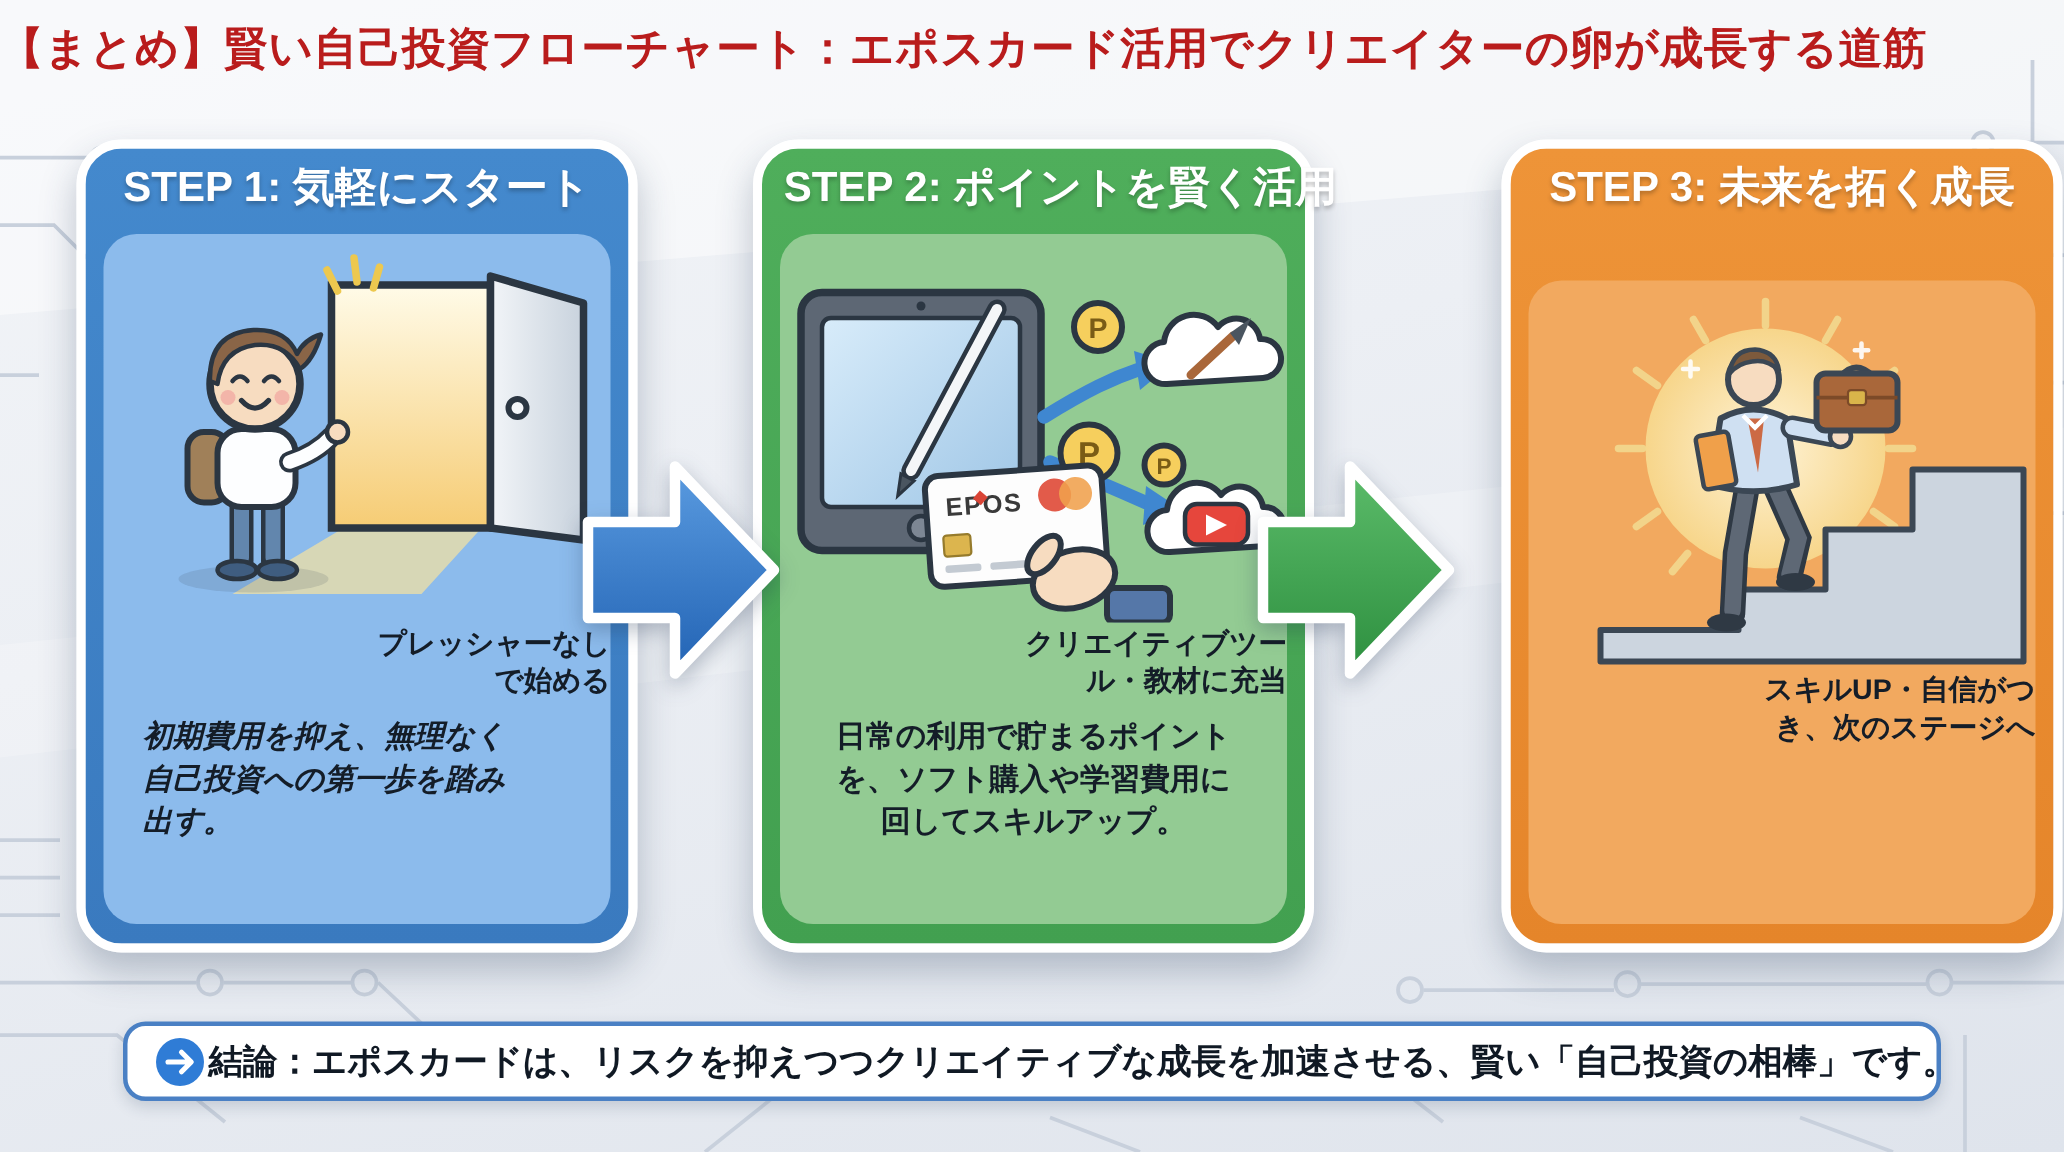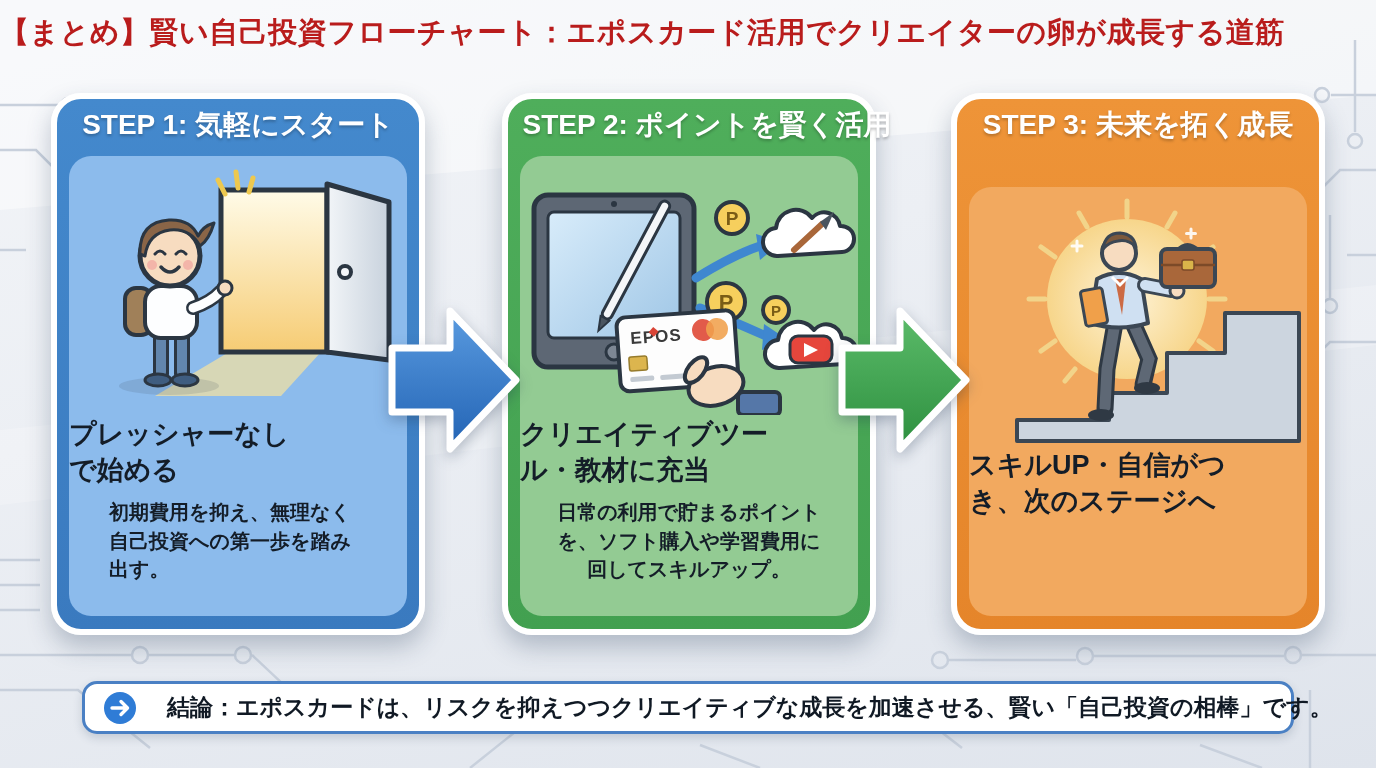--- a/index.html
+++ b/index.html
@@ -14,50 +14,50 @@
     position:absolute;top:13px;left:0;width:100%;text-align:left;
     font-size:29px;font-weight:800;color:#b91c1c;letter-spacing:.5px;z-index:2;
   }
   .card{
     position:absolute;top:93px;width:374px;height:542px;box-sizing:border-box;
     border:6px solid #ffffff;border-radius:30px;z-index:2;
     box-shadow:0 12px 24px rgba(40,60,90,.28);
   }
   .card-1{left:51px;background:linear-gradient(180deg,#4489cd,#3a7abf);}
   .card-2{left:502px;background:linear-gradient(180deg,#4fae5b,#42a050);padding-left:36px;}
-  .card-3{left:951px;background:linear-gradient(180deg,#ee9438,#e5852a);}
+  .card-3{left:1001px;background:linear-gradient(180deg,#ee9438,#e5852a);}
   .card-header{
     height:51px;display:flex;align-items:center;justify-content:center;
     color:#ffffff;font-size:28px;font-weight:700;
     text-shadow:0 2px 3px rgba(0,0,0,.25);white-space:nowrap;
   }
   .card-inner{
     position:absolute;left:12px;right:12px;top:57px;bottom:13px;
     border-radius:22px;overflow:hidden;
   }
   .card-1 .card-inner{background:#8cbbec;}
   .card-2 .card-inner{background:#93cb93;}
   .card-3 .card-inner{background:#f2a95f;margin-top:31px;}
   .illus{display:block;margin:4px auto 0;}
   .card-heading{
-    text-align:left;font-size:27px;font-weight:800;line-height:1.32;
+    text-align:right;font-size:19px;font-weight:800;line-height:1.32;
     color:#141d28;white-space:pre-line;margin-top:2px;
   }
   .card-body-text{
     font-size:20px;font-weight:700;line-height:1.42;color:#141d28;
     white-space:pre-line;margin-top:10px;padding:0 18px;text-align:center;
   }
-  .card-1 .card-body-text{text-align:left;padding-left:40px;}
+  .card-1 .card-body-text{text-align:left;padding-left:26px;font-style:italic;}
   .flow-arrow{position:absolute;top:305px;z-index:3;filter:drop-shadow(0 5px 7px rgba(30,50,80,.3));}
   .flow-arrow-1{left:388px;}
   .flow-arrow-2{left:838px;}
   .conclusion{
     position:absolute;left:82px;top:681px;width:1212px;height:53px;box-sizing:border-box;
     background:#ffffff;border:3px solid #4a80c4;border-radius:15px;z-index:2;
-    display:flex;align-items:center;gap:30px;padding:0 14px 0 18px;
+    display:flex;align-items:center;gap:2px;padding:0 14px 0 18px;
     box-shadow:0 4px 10px rgba(40,60,90,.18);
   }
   .conclusion-icon{flex:0 0 auto;display:block;}
   .conclusion-text{font-size:23px;font-weight:800;color:#10192400;color:#101924;white-space:nowrap;}
 </style>
 </head>
 <body>
 
 <svg class="bg-circuit" width="1376" height="768" viewBox="0 0 1376 768">
   <polygon points="0,0 1376,0 1376,95 0,210" fill="#ffffff" opacity="0.45"></polygon>

